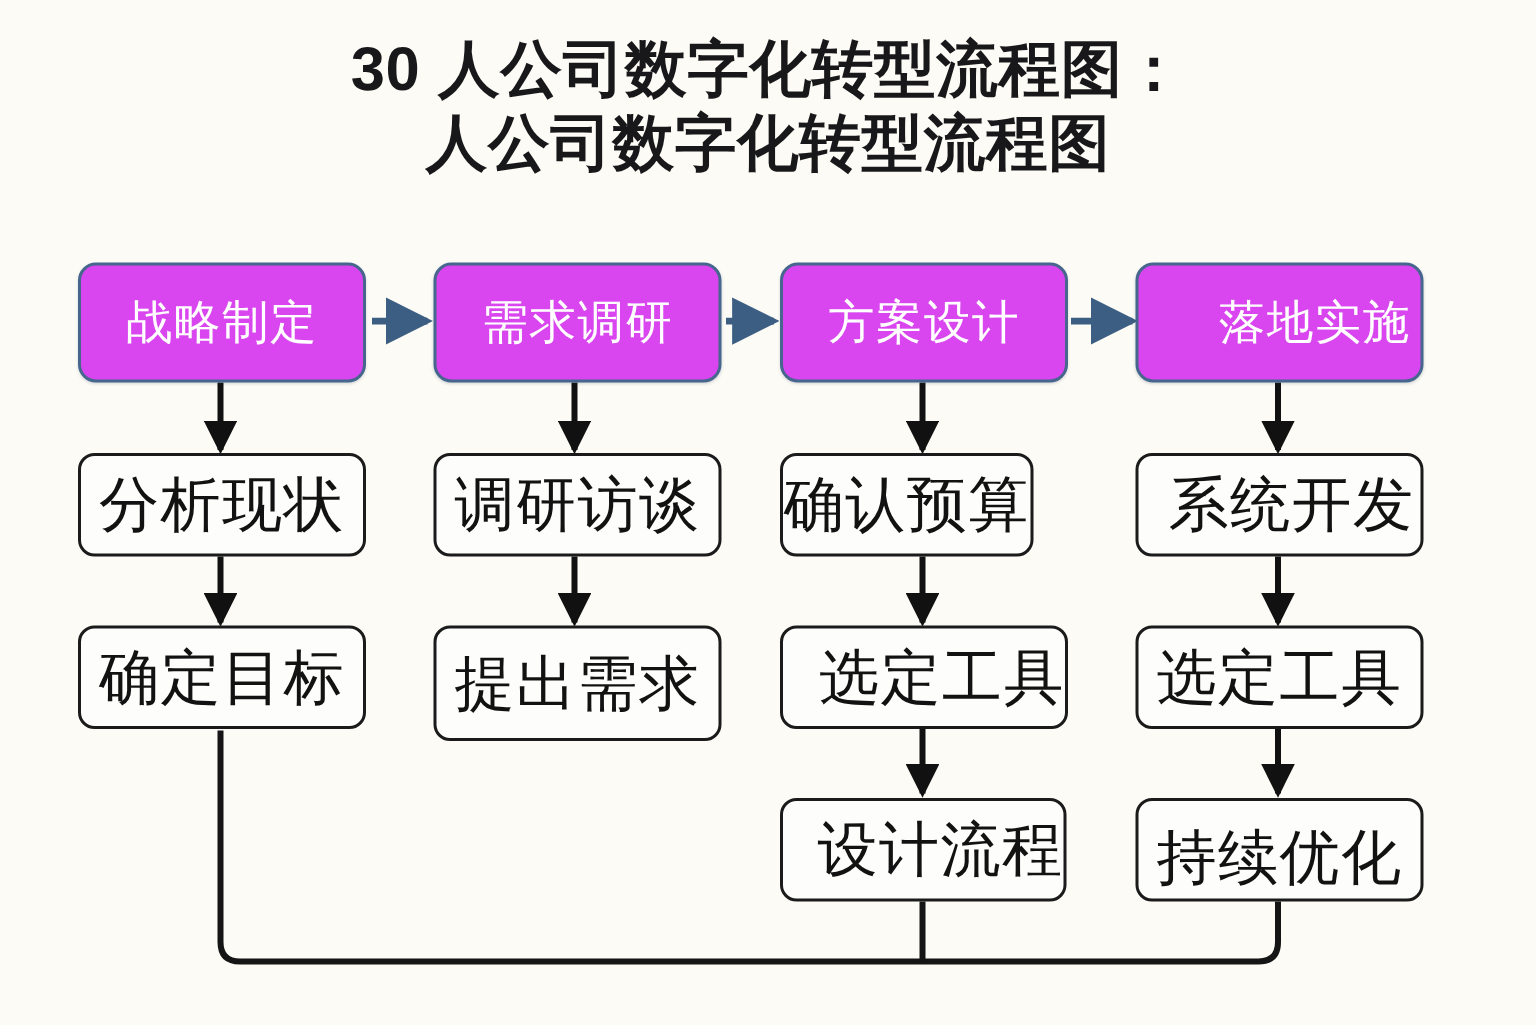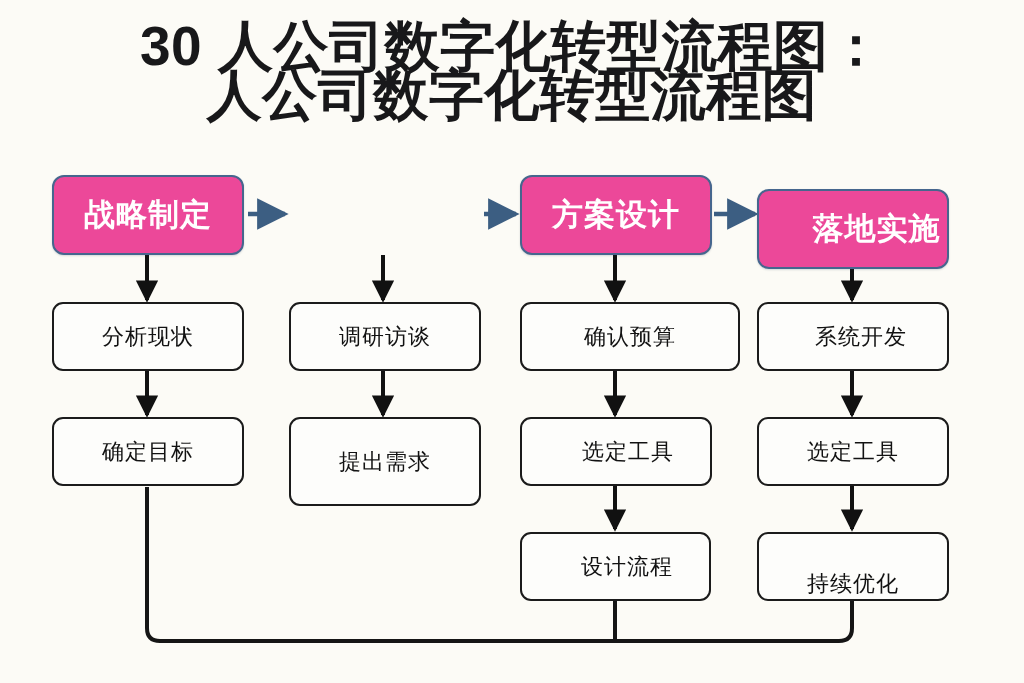--- a/index.html
+++ b/index.html
@@ -20,21 +20,21 @@
     height: 683px;
   }
   .title {
     position: absolute;
     left: 0;
     top: 22px;
     width: 1024px;
     text-align: center;
     color: #18181a;
     font-weight: bold;
-    font-size: 55px;
+    font-size: 41px;
     line-height: 49px;
     letter-spacing: 0.5px;
   }
   .title-line { display: block; }
 
   
   #wires {
     position: absolute;
     left: 0;
     top: 0;
@@ -46,34 +46,34 @@
     position: absolute;
     box-sizing: border-box;
     display: flex;
     align-items: center;
     justify-content: center;
     border-radius: 12px;
     text-align: center;
     white-space: nowrap;
   }
   .node-phase {
-    background: #ec4899;
+    background: #d946ef;
     border: 2px solid #46668e;
     color: #ffffff;
-    font-weight: bold;
+    font-weight: normal;
     font-size: 31px;
     letter-spacing: 1px;
     box-shadow: 0 1px 2px rgba(40,60,85,0.18);
   }
   .node-step {
     background: #fdfdfb;
     border: 2.5px solid #1b1b1b;
     color: #121212;
     font-weight: normal;
-    font-size: 22px;
+    font-size: 40px;
     letter-spacing: 1px;
     border-radius: 11px;
   }
 </style>
 </head>
 <body>
 
 <div id="canvas">
 
   <div class="title">
@@ -121,41 +121,44 @@
   <div class="node node-phase" style="left:52px; top:175px; width:192px; height:80px;">
     <span>战略制定</span>
   </div>
   <div class="node node-step" style="left:52px; top:302px; width:192px; height:69px;">
     <span>分析现状</span>
   </div>
   <div class="node node-step" style="left:52px; top:417px; width:192px; height:69px;">
     <span>确定目标</span>
   </div>
 
+  <div class="node node-phase" style="left:289px; top:175px; width:192px; height:80px;">
+    <span>需求调研</span>
+  </div>
   <div class="node node-step" style="left:289px; top:302px; width:192px; height:69px;">
     <span>调研访谈</span>
   </div>
-  <div class="node node-step" style="left:289px; top:417px; width:192px; height:89px;">
+  <div class="node node-step" style="left:289px; top:417px; width:192px; height:77px;">
     <span>提出需求</span>
   </div>
 
   <div class="node node-phase" style="left:520px; top:175px; width:192px; height:80px;">
     <span>方案设计</span>
   </div>
-  <div class="node node-step" style="left:520px; top:302px; width:220px; height:69px;">
+  <div class="node node-step" style="left:520px; top:302px; width:169px; height:69px;">
     <span>确认预算</span>
   </div>
   <div class="node node-step" style="left:520px; top:417px; width:192px; height:69px;padding-left:24px;">
     <span>选定工具</span>
   </div>
   <div class="node node-step" style="left:520px; top:532px; width:191px; height:69px;padding-left:23px;">
     <span>设计流程</span>
   </div>
 
-  <div class="node node-phase" style="left:757px; top:189px; width:192px; height:80px;padding-left:47px;">
+  <div class="node node-phase" style="left:757px; top:175px; width:192px; height:80px;padding-left:47px;">
     <span>落地实施</span>
   </div>
   <div class="node node-step" style="left:757px; top:302px; width:192px; height:69px;padding-left:16px;">
     <span>系统开发</span>
   </div>
   <div class="node node-step" style="left:757px; top:417px; width:192px; height:69px;">
     <span>选定工具</span>
   </div>
   <div class="node node-step" style="left:757px; top:532px; width:192px; height:69px;align-items:flex-end;">
     <span>持续优化</span>

